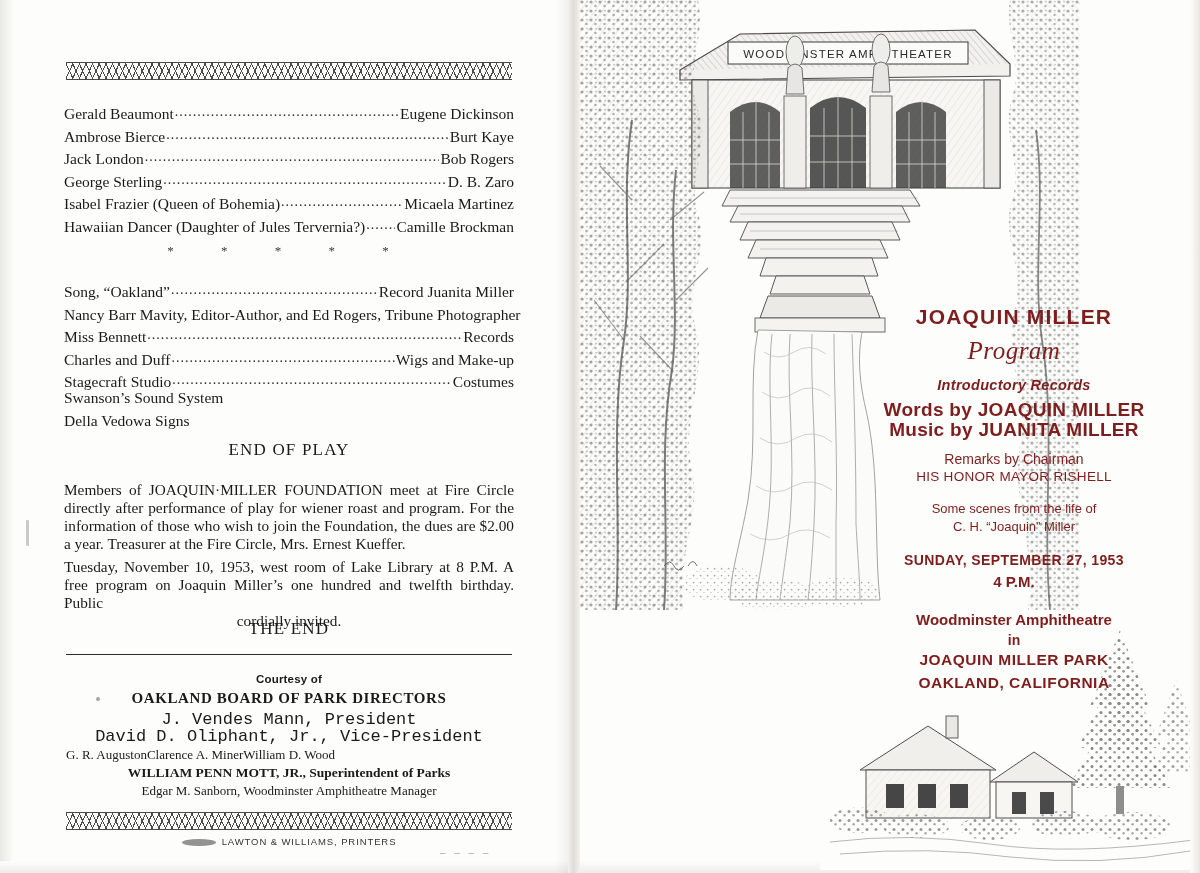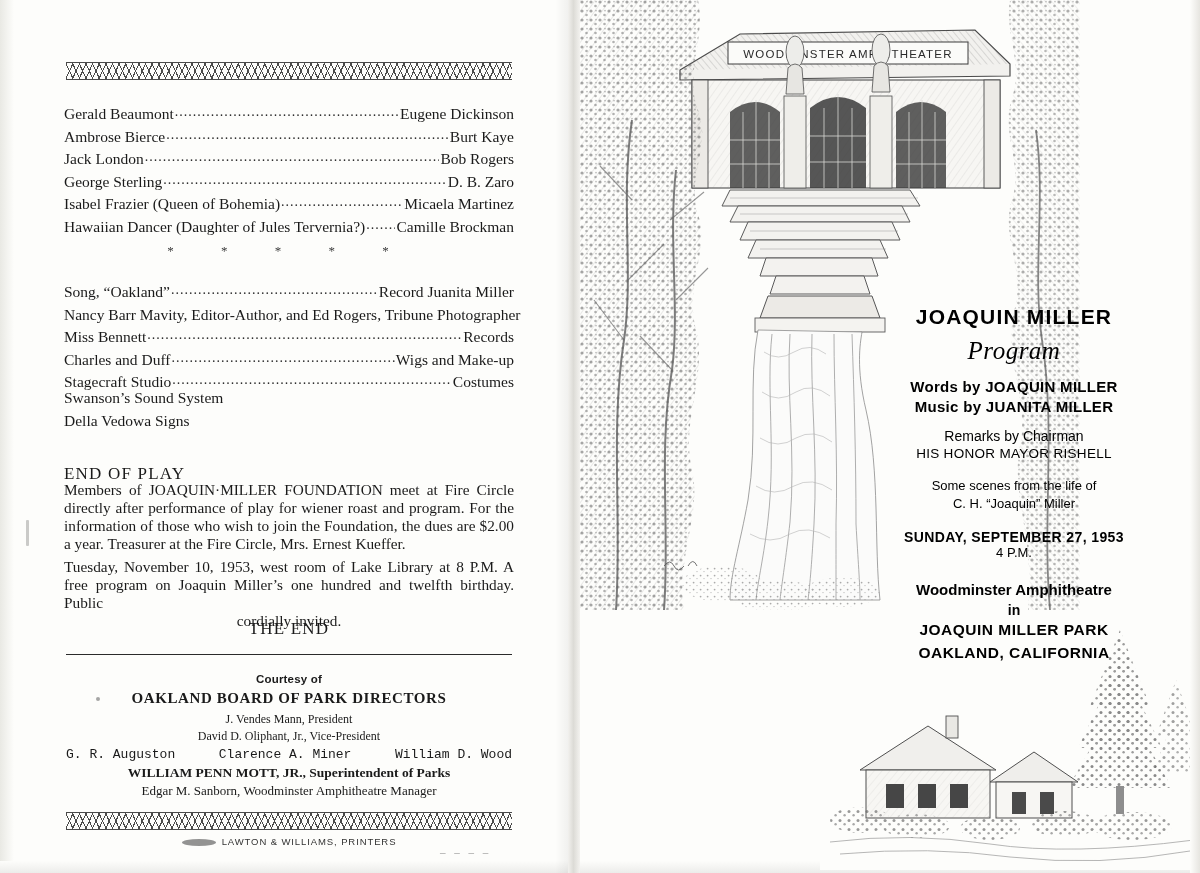--- a/index.html
+++ b/index.html
@@ -126,24 +126,23 @@
     width: 450px;
     text-align: left;
     font-size: 15.5px;
     line-height: 23px;
   }
   .end-of-play {
     position: absolute;
     left: 64px;
     top: 440px;
     width: 450px;
-    text-align: left;
+    text-align: center;
     font-size: 17px;
     letter-spacing: 1.2px;
-    margin-top: 24px;
   }
 
   .para {
     position: absolute;
     left: 64px;
     width: 450px;
     font-size: 15.3px;
     line-height: 18px;
     text-align: justify;
   }
@@ -184,32 +183,31 @@
     margin-bottom: 5px;
   }
   .board-title {
     font-size: 15px;
     font-weight: bold;
     letter-spacing: .6px;
     margin-bottom: 4px;
     font-family: "Liberation Serif", serif;
   }
   .board-line {
-    font-size: 12px;
+    font-size: 17px;
     line-height: 17px;
-    font-family: Liberation Serif, serif;
+    font-family: Liberation Mono, monospace;
   }
   .board-trio {
     display: flex;
-    justify-content: space-between;
     font-size: 13px;
     line-height: 17px;
     margin-top: 1px;
     padding: 0 2px;
-    font-family: Liberation Mono, monospace;
+    font-family: Liberation Serif, serif;
   }
   .board-strong {
     font-size: 13.5px;
     font-weight: bold;
     line-height: 18px;
     margin-top: 1px;
     font-family: "Liberation Serif", serif;
   }
   .board-last {
     font-size: 13px;
@@ -281,21 +279,21 @@
     height: 250px;
   }
 
   .right-text {
     position: absolute;
     left: 248px;
     top: 305px;
     width: 372px;
     text-align: center;
     font-family: "Liberation Sans", sans-serif;
-    color: #000000;
+    color: #7f1d1d;
   }
   .jm-title {
     font-size: 21px;
     font-weight: bold;
     letter-spacing: 1.2px;
     margin-bottom: 8px;
   }
   .jm-script {
     font-family: "Liberation Serif", serif;
     font-style: italic;
@@ -304,21 +302,21 @@
     margin-bottom: 12px;
   }
   .jm-b {
     font-size: 14.5px;
     font-weight: bold;
     font-style: italic;
     letter-spacing: .3px;
     margin-bottom: 7px;
   }
   .jm-credit {
-    font-size: 15px;
+    font-size: 19px;
     font-weight: bold;
     letter-spacing: .3px;
     line-height: 20px;
   }
   .jm-small {
     font-size: 14px;
     line-height: 18px;
     margin-top: 10px;
   }
   .jm-caps {
@@ -331,22 +329,23 @@
     line-height: 18px;
     margin-top: 14px;
   }
   .jm-date {
     font-size: 14px;
     font-weight: bold;
     letter-spacing: .4px;
     margin-top: 16px;
   }
   .jm-time {
-    font-size: 13px;
-    font-weight: normal;
+    font-size: 15px;
+    font-weight: bold;
+    margin-top: 5px;
   }
   .jm-venue {
     font-size: 15px;
     font-weight: bold;
     margin-top: 18px;
     line-height: 24px;
   }
   .jm-in {
     font-size: 14px;
     font-weight: bold;
@@ -695,20 +694,21 @@
         <g stroke="#8c8c8c" stroke-width="0.9" fill="none" opacity=".7">
           <path d="M10 222 q80 -10 160 2 q80 12 204 -4"></path>
           <path d="M20 234 q90 -8 170 3 q90 10 180 -6"></path>
         </g>
       </svg>
     </div>
 
     <div class="right-text">
       <div class="jm-title">JOAQUIN MILLER</div>
       <div class="jm-script">Program</div>
+      <div class="jm-b">Introductory Records</div>
       <div class="jm-credit">Words by JOAQUIN MILLER</div>
       <div class="jm-credit">Music by  JUANITA  MILLER</div>
       <div class="jm-small">Remarks by Chairman</div>
       <div class="jm-caps">HIS HONOR MAYOR RISHELL</div>
       <div class="jm-scene">Some scenes from the life of</div>
       <div class="jm-scene" style="margin-top:0;">C. H. “Joaquin” Miller</div>
       <div class="jm-date">SUNDAY, SEPTEMBER 27, 1953</div>
       <div class="jm-time">4 P.M.</div>
       <div class="jm-venue">Woodminster Amphitheatre</div>
       <div class="jm-in">in</div>

